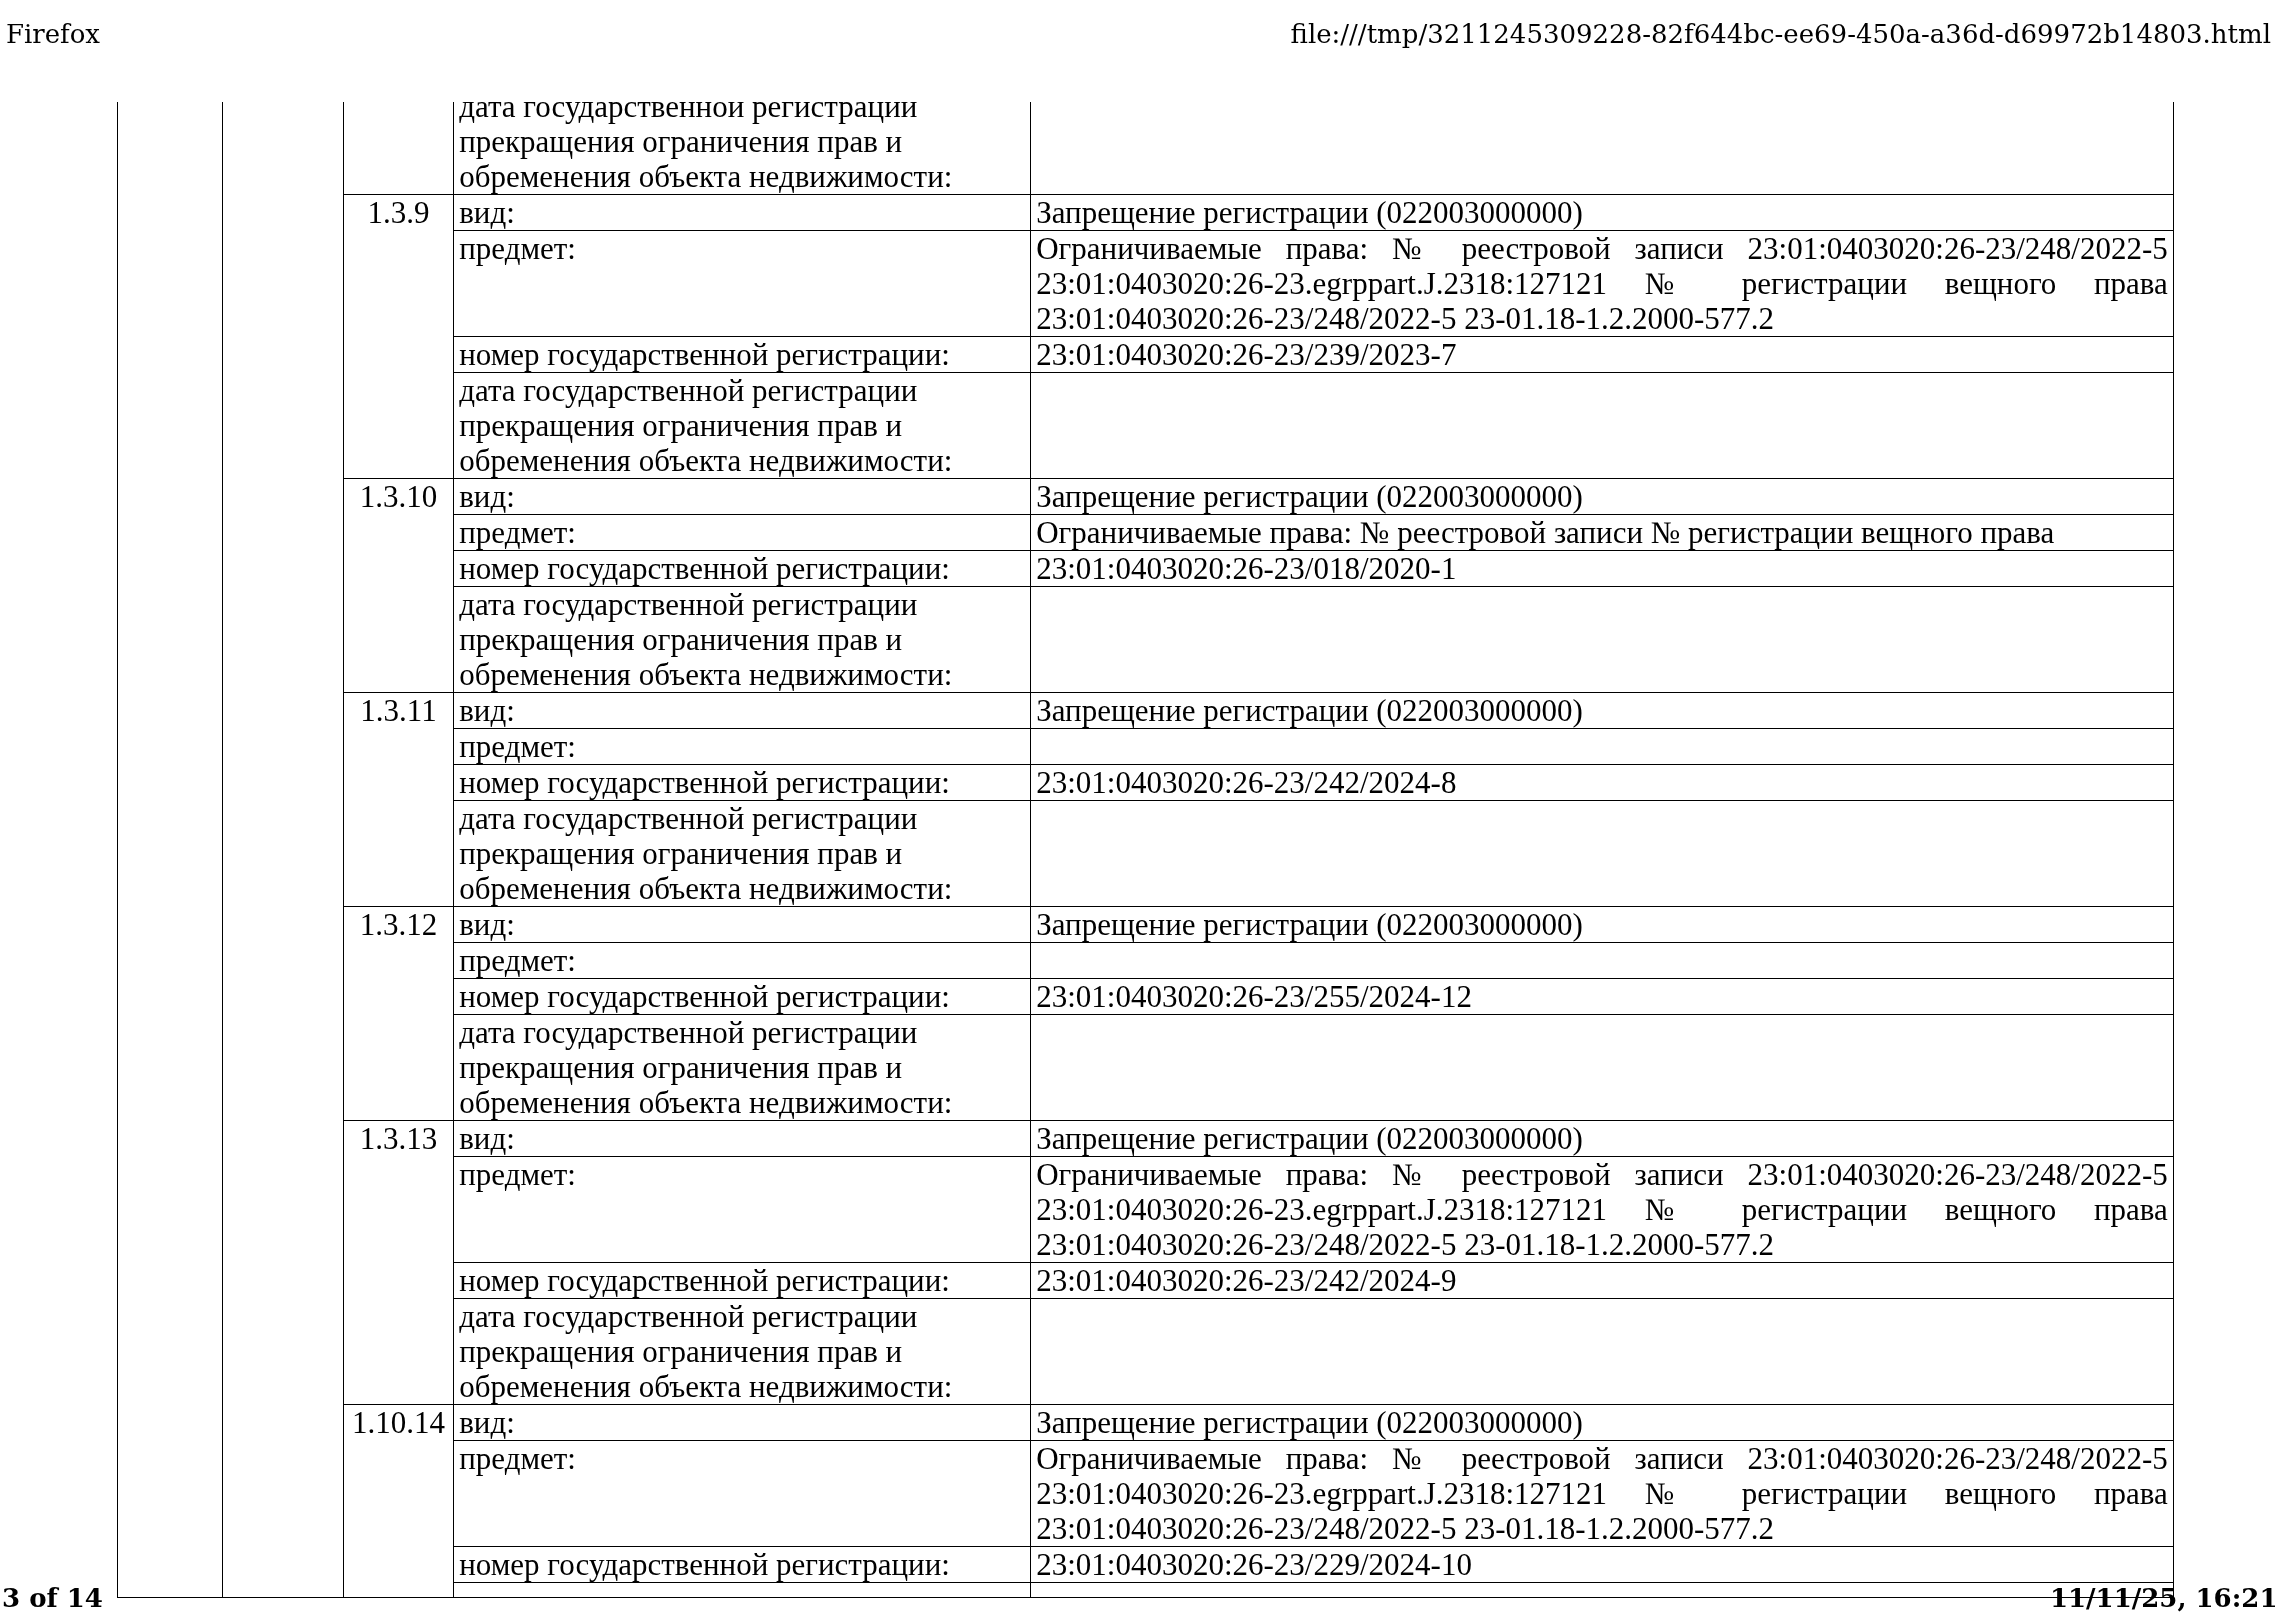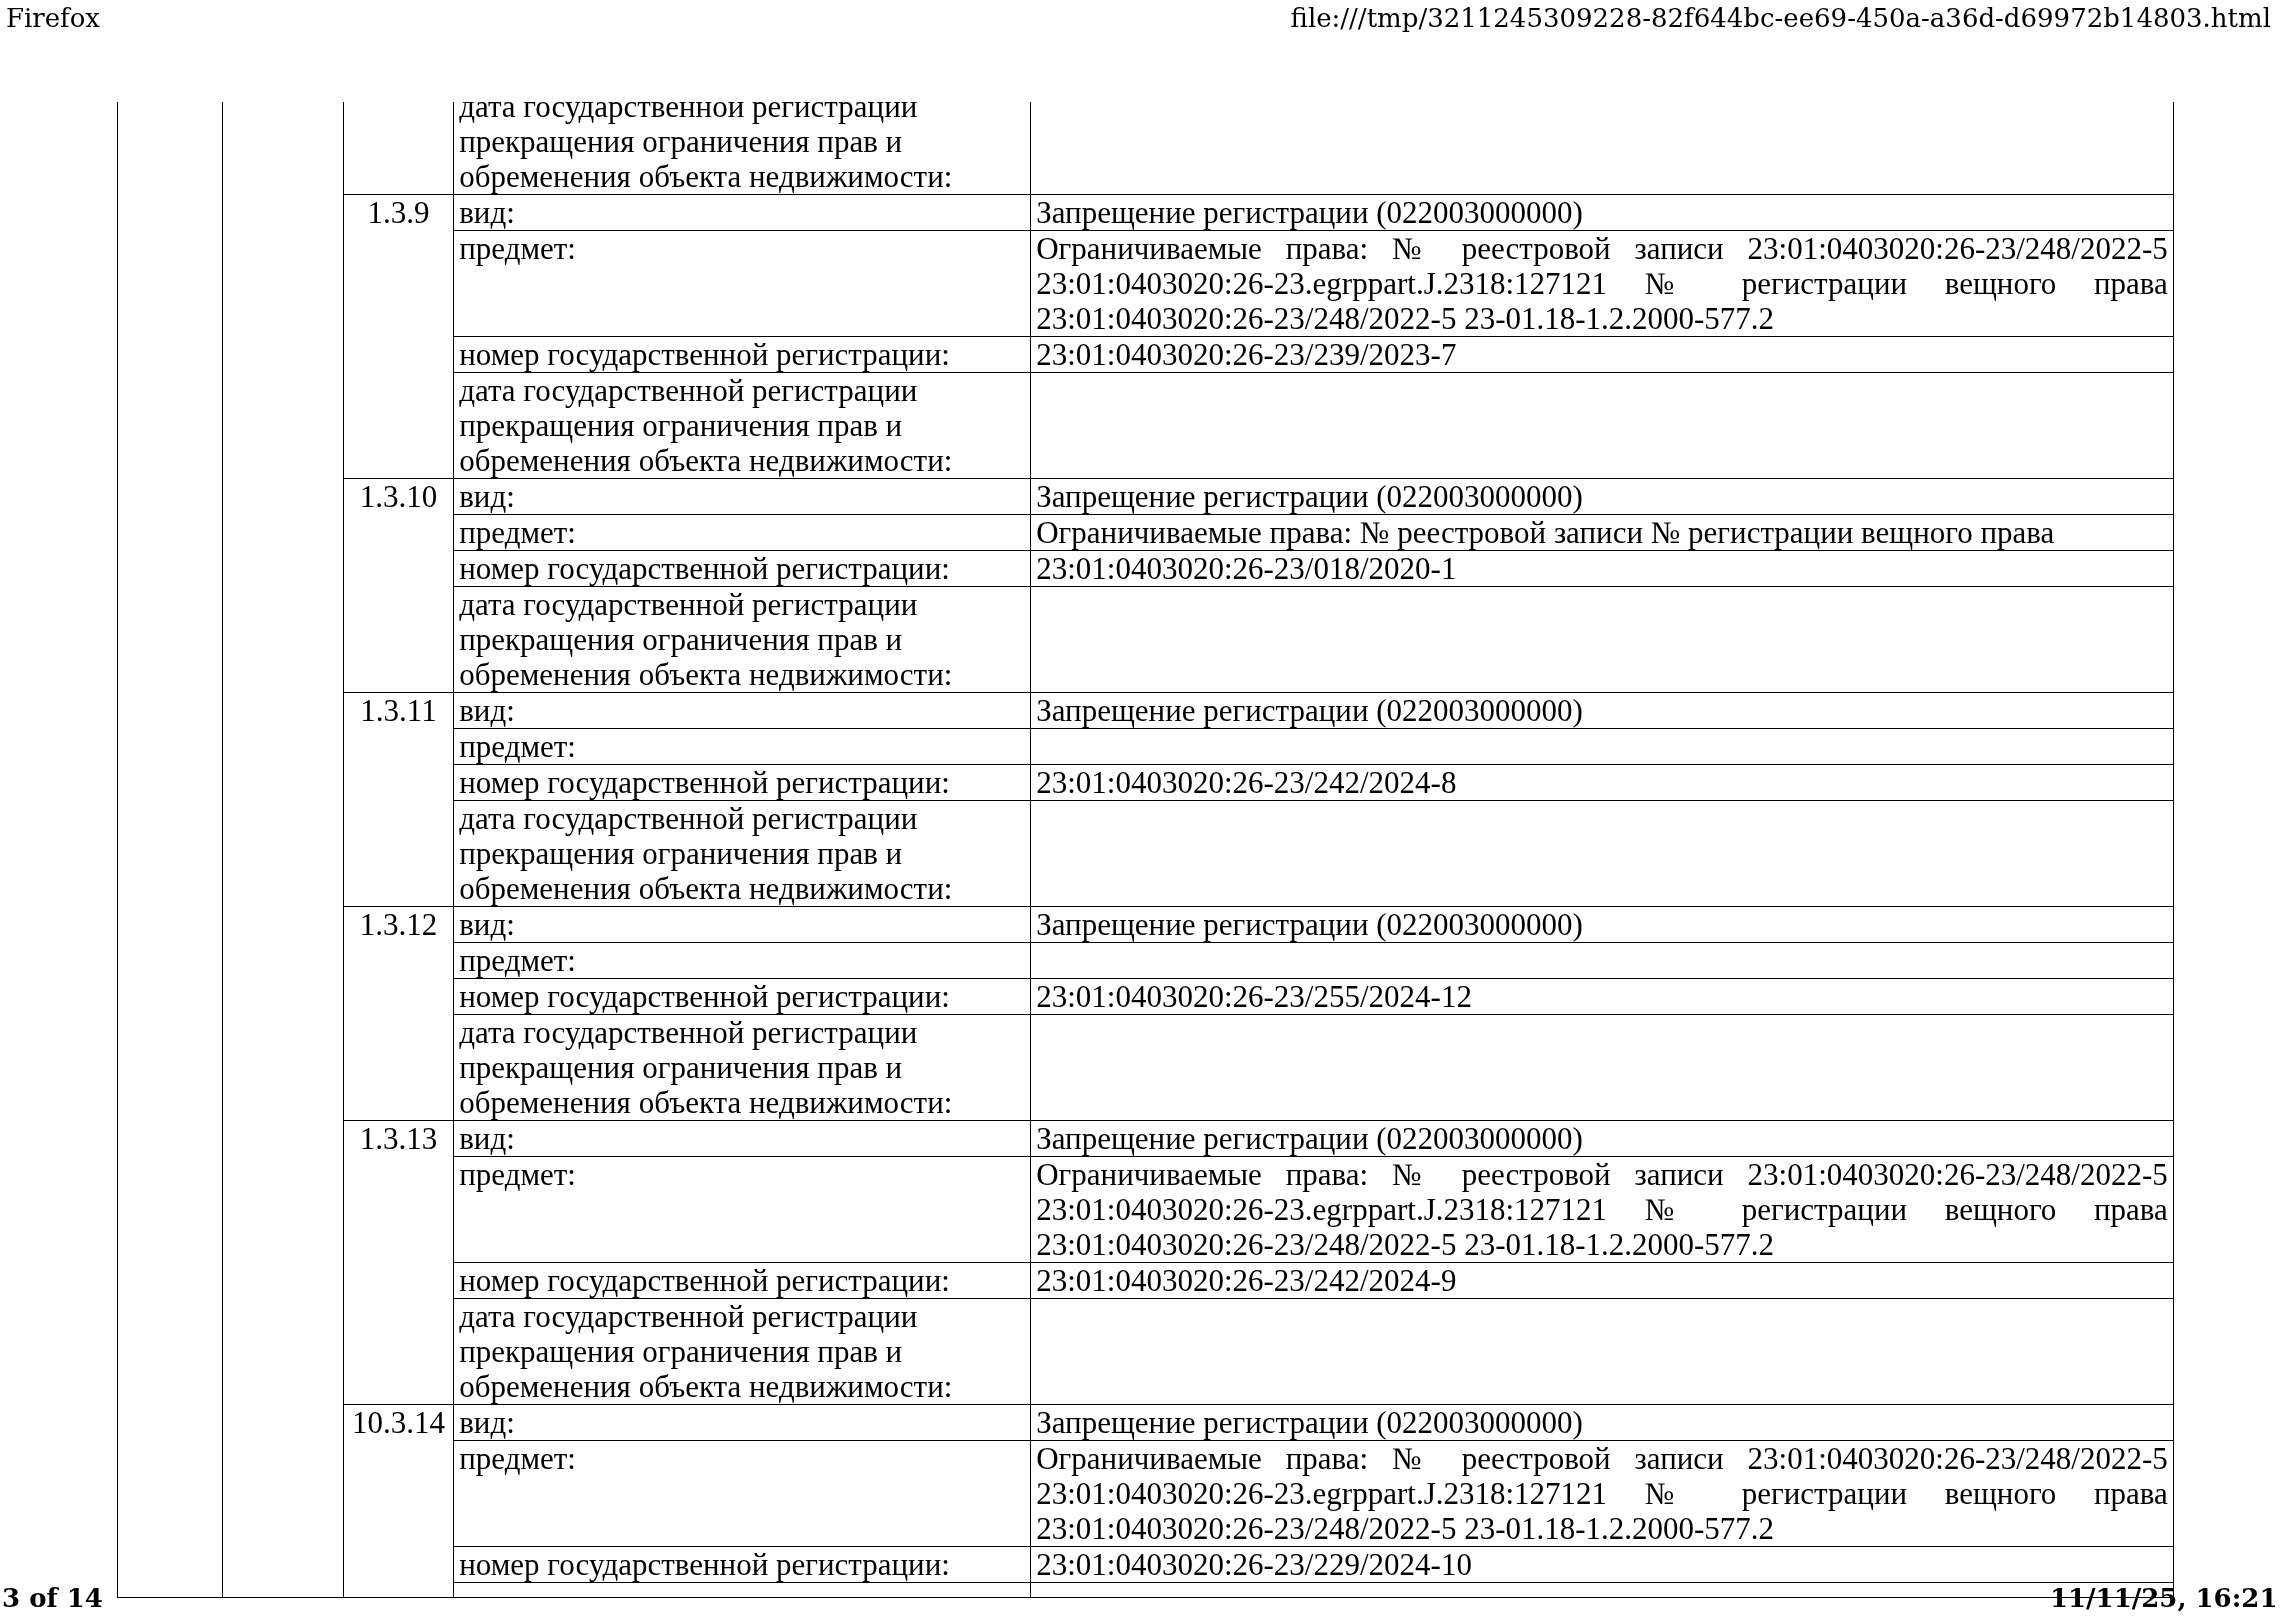--- a/index.html
+++ b/index.html
@@ -2,21 +2,21 @@
 <html style="font-size:10.4px"><head>
 <meta charset="utf-8">
 <style>
   html,body{margin:0;padding:0;background:#fff;}
   .page{position:relative;width:2284px;height:1617px;background:#ffffff;color:#000;
         font-family:"Liberation Serif","DejaVu Serif",serif;overflow:hidden;}
 
   
   .chrome{position:absolute;display:flex;justify-content:space-between;
           font-family:"DejaVu Serif",serif;font-size:26px;line-height:31px;color:#000;}
-  .hdr{left:5.9px;right:13px;top:3px;align-items:flex-end;}
+  .hdr{left:5.9px;right:13px;top:19px;align-items:flex-end;}
   .ftr{left:2px;right:6.5px;top:1583px;font-weight:bold;}
 
   
   table.doc{position:absolute;left:117px;top:102px;width:2055px;
             border-collapse:collapse;table-layout:fixed;
             font-size:31px;line-height:35px;}
   table.doc td{border:1.3px solid #000;padding:0 5.2px;vertical-align:top;
                word-wrap:break-word;}
   tr.row-first td{border-top:none;}
   td.num{text-align:center;vertical-align:middle;padding:0 1.3px;}
@@ -137,21 +137,21 @@
         </tr>
         <tr class="r-nomer">
           <td class="lbl">номер государственной регистрации:</td>
           <td class="val">23:01:0403020:26-23/242/2024-9</td>
         </tr>
         <tr class="r-data">
           <td class="lbl">дата государственной регистрации прекращения ограничения прав и обременения объекта недвижимости:</td>
           <td class="val"></td>
         </tr>
         <tr class="r-vid">
-          <td class="num" rowspan="4">10.3.14</td>
+          <td class="num" rowspan="4">1.10.14</td>
           <td class="lbl">вид:</td>
           <td class="val">Запрещение регистрации (022003000000)</td>
         </tr>
         <tr class="r-predmet">
           <td class="lbl">предмет:</td>
           <td class="val">Ограничиваемые права: № реестровой записи 23:01:0403020:26-23/248/2022-5 23:01:0403020:26-23.egrppart.J.2318:127121 № регистрации вещного права 23:01:0403020:26-23/248/2022-5 23-01.18-1.2.2000-577.2</td>
         </tr>
         <tr class="r-nomer">
           <td class="lbl">номер государственной регистрации:</td>
           <td class="val">23:01:0403020:26-23/229/2024-10</td>

